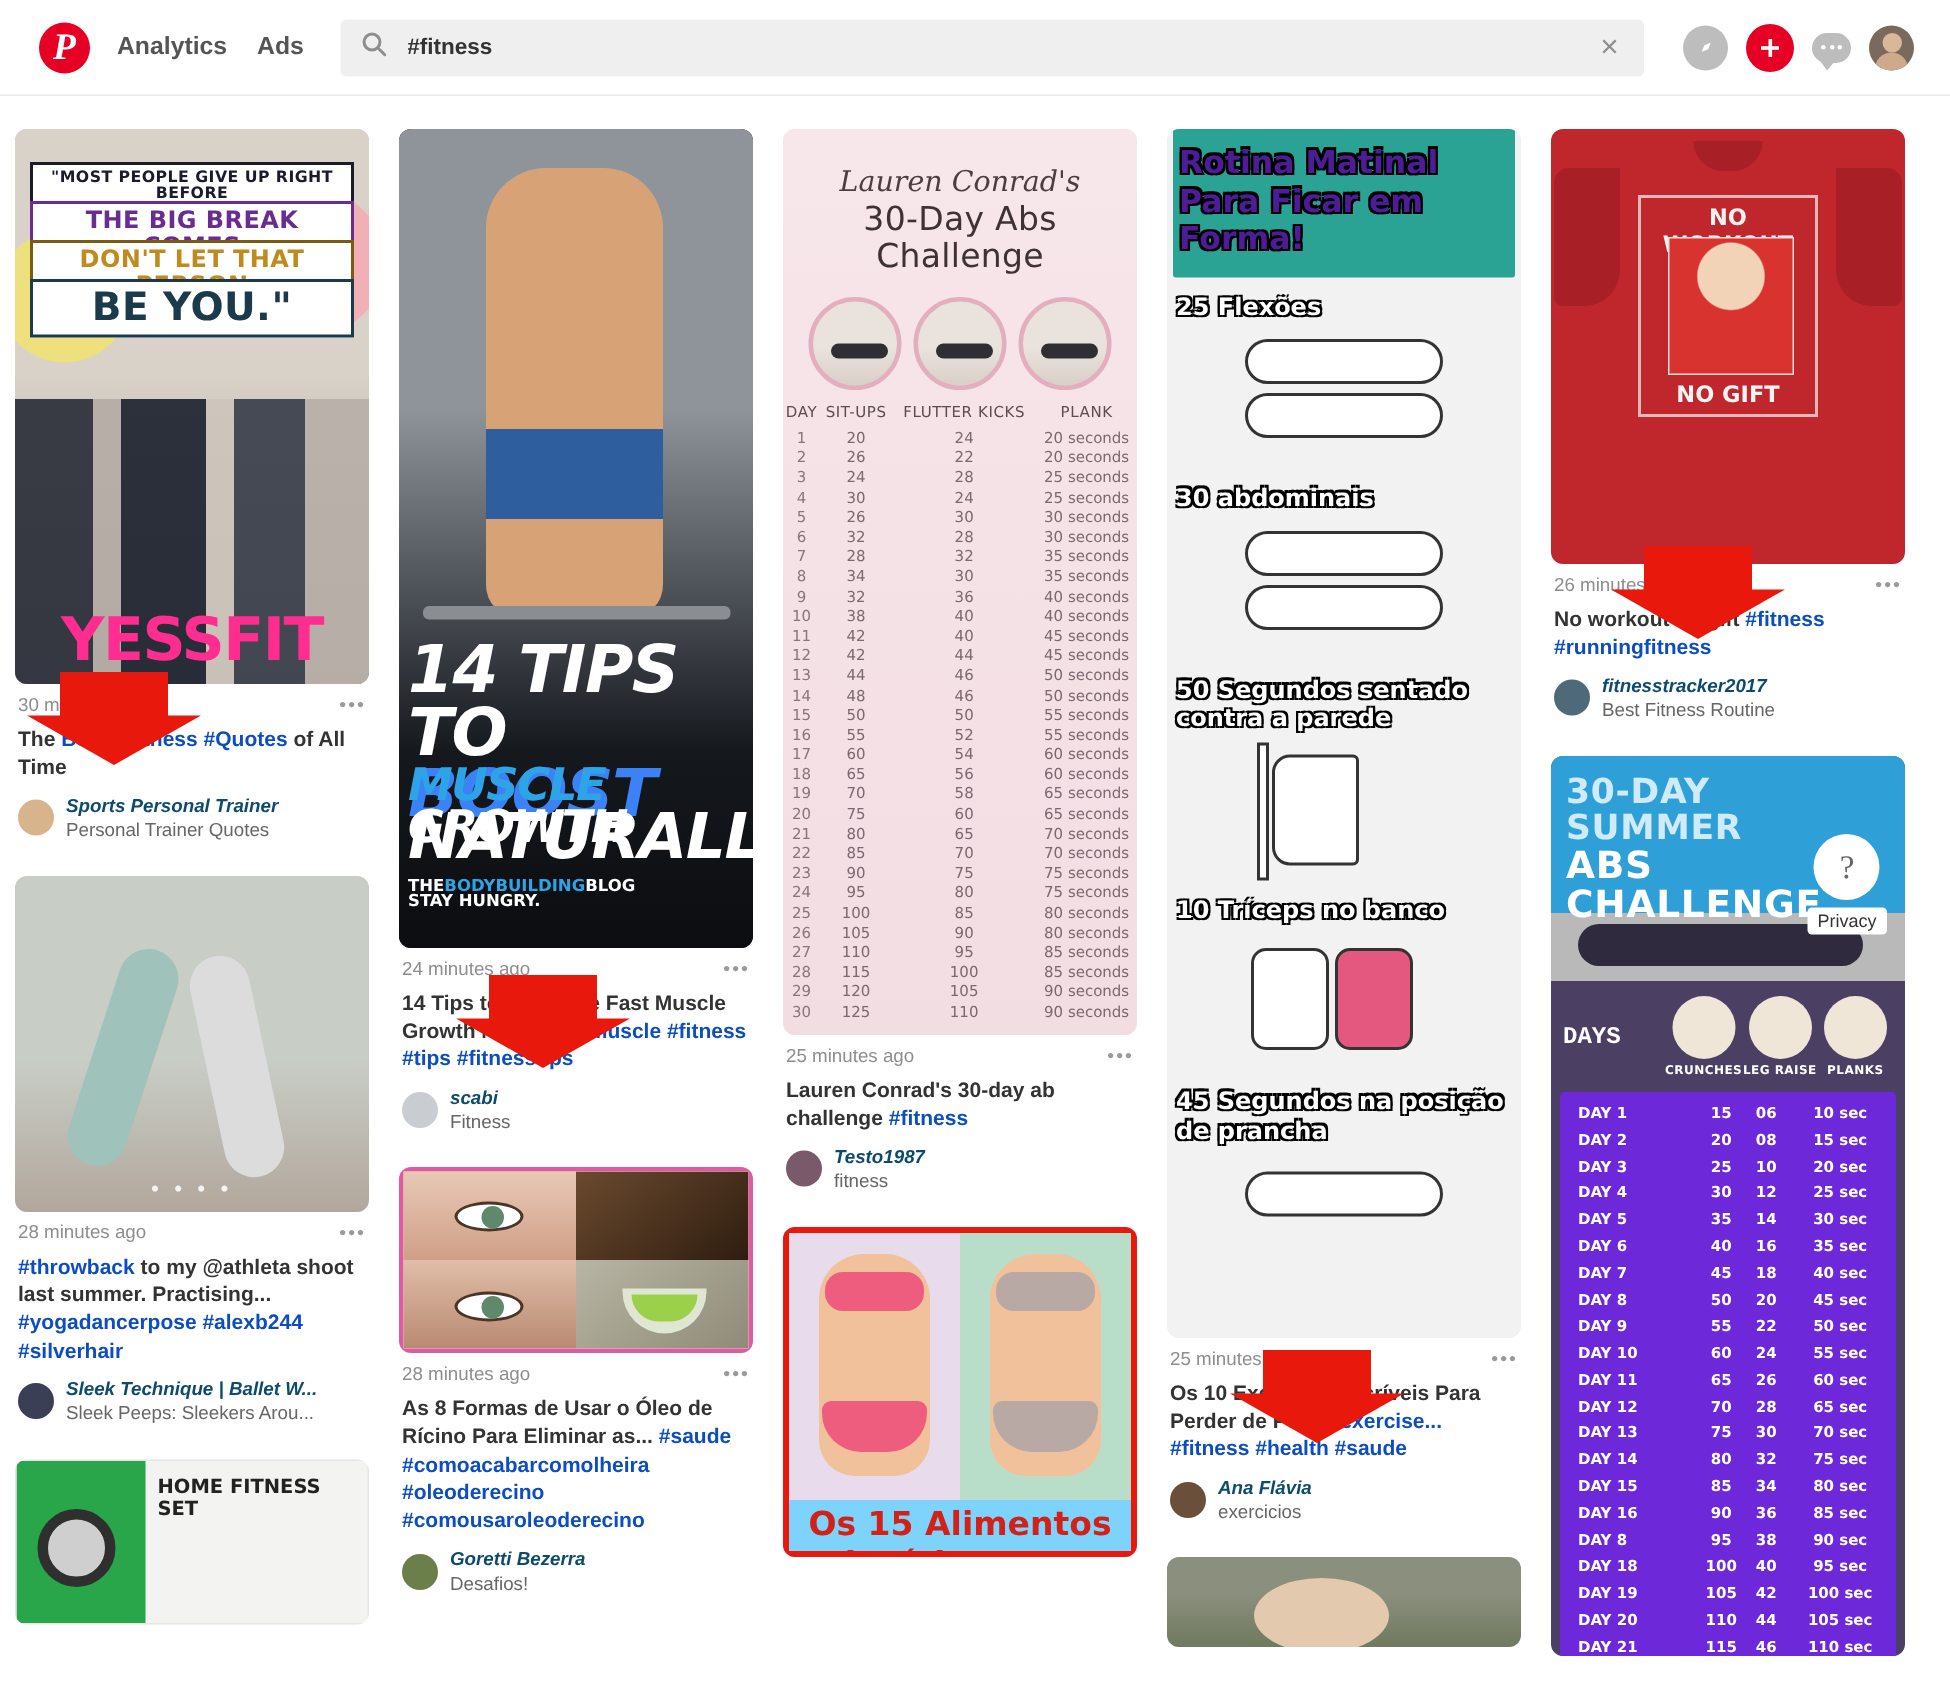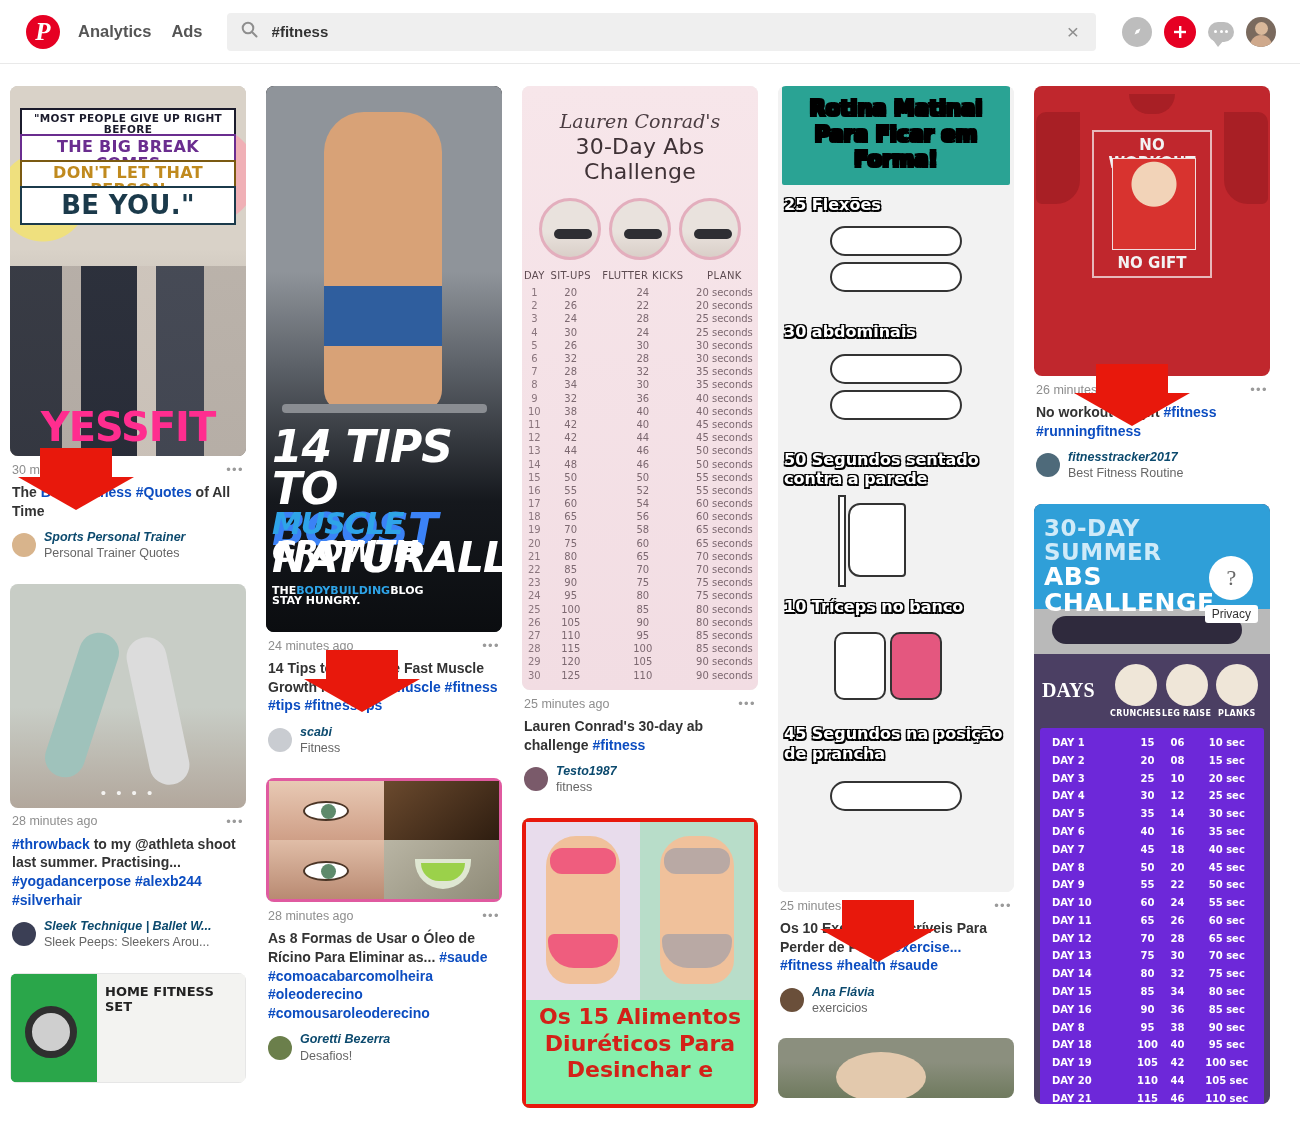--- a/index.html
+++ b/index.html
@@ -252,21 +252,21 @@
   .art-lc .cc:after{ content:""; position:absolute; left:12px; top:28px; width:38px; height:10px; border-radius:5px; background:#2e2e33; }
   .art-lc table { width: 100%; border-collapse: collapse; font-family:"DejaVu Sans", sans-serif; }
   .art-lc th {
     font-size: 10px; color:#5d4b51; font-weight: normal; letter-spacing:.4px;
     padding-bottom: 5px; text-align:center;
   }
   .art-lc td { font-size: 10px; color:#7c6870; text-align:center; padding: 1.1px 0; }
   .art-lc td:first-child { color:#8a757d; }
 
   
-  .art-diu { height: 290px; border: 4px solid #e8180c; background:#86efac; }
+  .art-diu { height: 220px; border: 4px solid #e8180c; background:#7dd3fc; }
   .art-diu .halves { position:absolute; left:0; right:0; top:0; height: 178px; display:flex; }
   .art-diu .hl { flex:1; background:#e8dcec; position:relative; }
   .art-diu .hr { flex:1; background:#b8ddc9; position:relative; }
   .art-diu .torso {
     position:absolute; left:50%; transform:translateX(-50%); top: 14px;
     width: 74px; height: 148px;
     background: linear-gradient(180deg,#f0c19b 0 100%);
     border-radius: 30px 30px 24px 24px;
   }
   .art-diu .bra { position:absolute; left:50%; transform:translateX(-50%); top: 26px; width: 66px; height: 26px; border-radius: 12px; }
@@ -278,22 +278,22 @@
     font-family:"DejaVu Sans", sans-serif; font-weight: bold;
     font-size: 22px; color:#d32118; line-height: 1.22;
   }
 
   
   .art-rot { height: 806px; background: #f2f2f2; }
   .art-rot .hdr {
     margin: 0 4px; background: #2aa394; border-radius: 2px; padding: 10px 4px 12px 4px;
   }
   .art-rot .hdr div {
-    text-align:center; font-family:"DejaVu Sans", sans-serif; font-weight: bold;
-    font-size: 21px; color:#000000; line-height: 1.22;
+    font-family:"DejaVu Sans", sans-serif; font-weight: bold;
+    font-size: 21px; color:#4c1d95; line-height: 1.22;
     text-shadow: -1.5px -1.5px 0 #000, 1.5px -1.5px 0 #000, -1.5px 1.5px 0 #000, 1.5px 1.5px 0 #000;
   }
   .art-rot .step {
     font-family:"DejaVu Sans", sans-serif; font-weight: bold; font-size: 16px;
     color:#fff; line-height: 1.22; padding: 0 6px; margin-top: 10px;
     text-shadow: -1.5px -1.5px 0 #000, 1.5px -1.5px 0 #000, -1.5px 1.5px 0 #000, 1.5px 1.5px 0 #000;
   }
   .art-rot .fig { height: 92px; position: relative; margin: 6px 0 4px 0; }
   .art-rot .fig .person {
     position:absolute; left: 50%; transform: translateX(-50%);
@@ -356,21 +356,21 @@
     font-size: 22px; color:#666; font-family:"Liberation Serif", serif;
   }
   .art-sum .privacy .lbl {
     background:#fff; border-radius: 3px; font-size: 12px; color:#333;
     padding: 2px 7px; margin-top: 5px; display:inline-block;
   }
   .art-sum .daysrow {
     display:flex; align-items:center; padding: 10px 8px 6px 8px; color:#fff;
   }
   .art-sum .daysrow .dl {
-    font-family:Liberation Serif, serif; font-weight:bold; font-size: 20px; flex:0 0 68px;
+    font-family:Liberation Mono, monospace; font-weight:bold; font-size: 16px; flex:0 0 68px;
   }
   .art-sum .icn { flex:1; text-align:center; }
   .art-sum .icn .cir { width: 42px; height:42px; border-radius:50%; background:#efe6d8; margin:0 auto 3px auto; }
   .art-sum .icn .cl { font-size: 8px; letter-spacing:.3px; font-family:"DejaVu Sans", sans-serif; font-weight:bold; }
   .art-sum .tblwrap { background:#6d28d9; margin: 4px 6px 0 6px; border-radius: 3px; padding: 6px 0; }
   .art-sum table { width:100%; border-collapse: collapse; font-family:"DejaVu Sans", sans-serif; }
   .art-sum td { color:#fff; font-size: 10px; font-weight: bold; padding: 3.4px 0; text-align:center; }
   .art-sum td:first-child { text-align:left; padding-left: 12px; }
 
   

